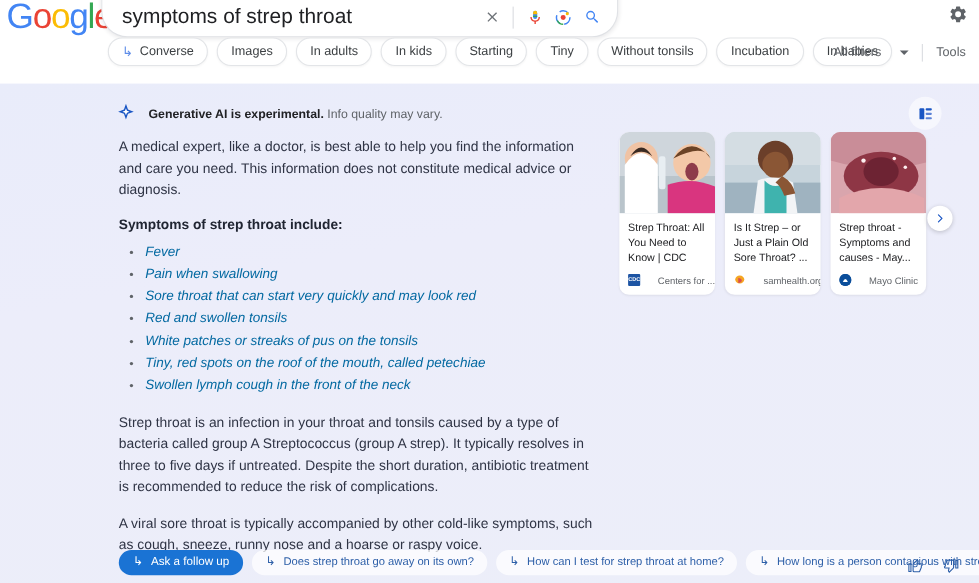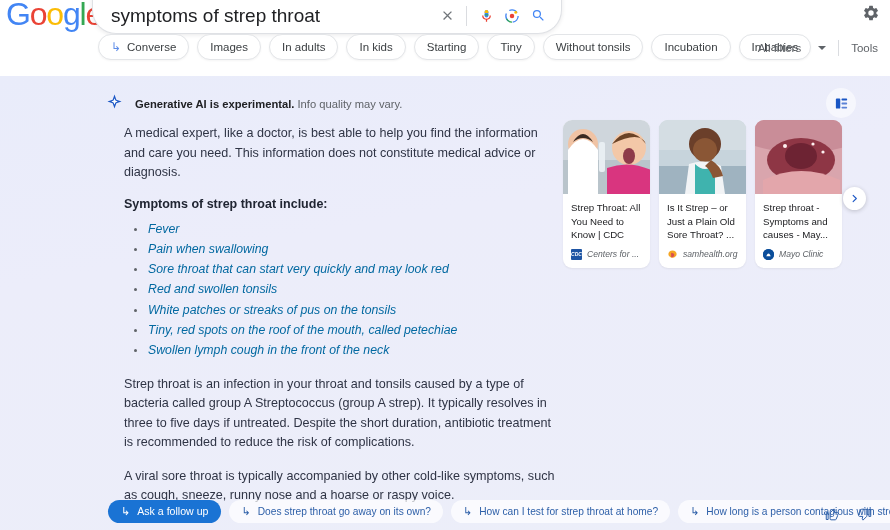--- a/index.html
+++ b/index.html
@@ -125,21 +125,20 @@
     border-radius:50%;
     background: rgba(255,255,255,.55);
     display:flex; align-items:center; justify-content:center;
     cursor:pointer;
   }
 
   .answer {
     position:absolute;
     left: 108px; top: 124px;
     width: 438px;
-    margin-left: 16px;
   }
   .para {
     font-size: 12.6px;
     line-height: 19.5px;
     color: #2f3445;
     margin-bottom: 14px;
   }
   .subhead {
     font-size: 12.5px;
     font-weight: 700;
@@ -181,25 +180,25 @@
   }
   .card .thumb { width:100%; height:74px; position:relative; overflow:hidden; }
   .card .ctitle {
     font-size: 9.7px;
     line-height: 13.5px;
     color:#202124;
     padding: 7px 8px 4px 8px;
     flex:1;
   }
   .card .csrc {
-    display:flex; align-items:center; gap:5px;
+    display:flex; align-items:flex-end; gap:16px;
     padding: 3px 8px 8px 8px;
     font-size: 8.6px;
     color:#5f6368;
-    white-space:nowrap; overflow:hidden;font-style:italic;
+    white-space:nowrap; overflow:hidden;
   }
   .fav { width:11px; height:11px; border-radius:2px; flex:none; display:flex;align-items:center;justify-content:center;font-size:5px;color:#fff;font-weight:700;}
   .fav.cdc { background:#1d54a3; border-radius:1px; }
   .fav.sam { background:transparent; }
   .fav.mayo { background:#0b4e9b; border-radius:50%; }
 
   .nextbtn {
     position:absolute;
     left: 843px; top: 187px;
     width: 23px; height:23px;

